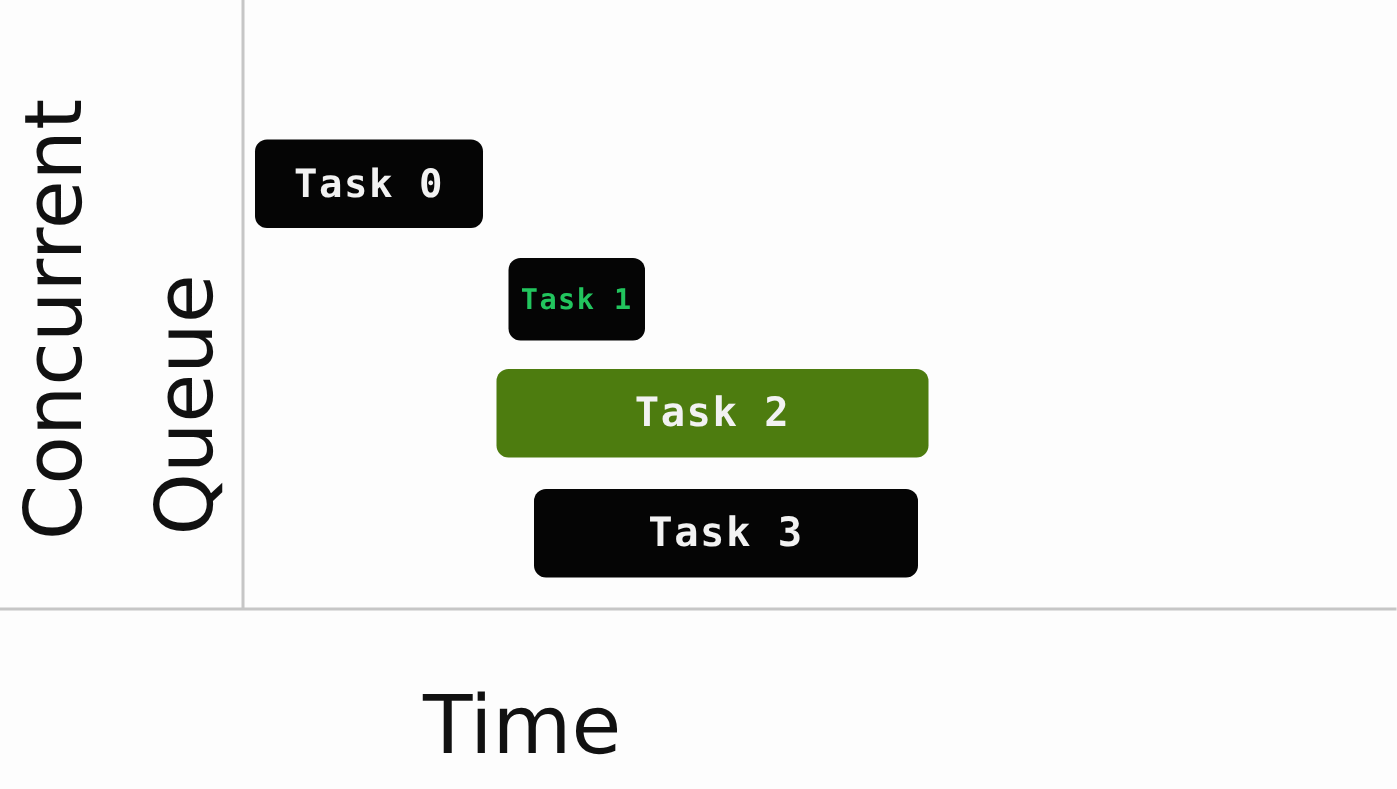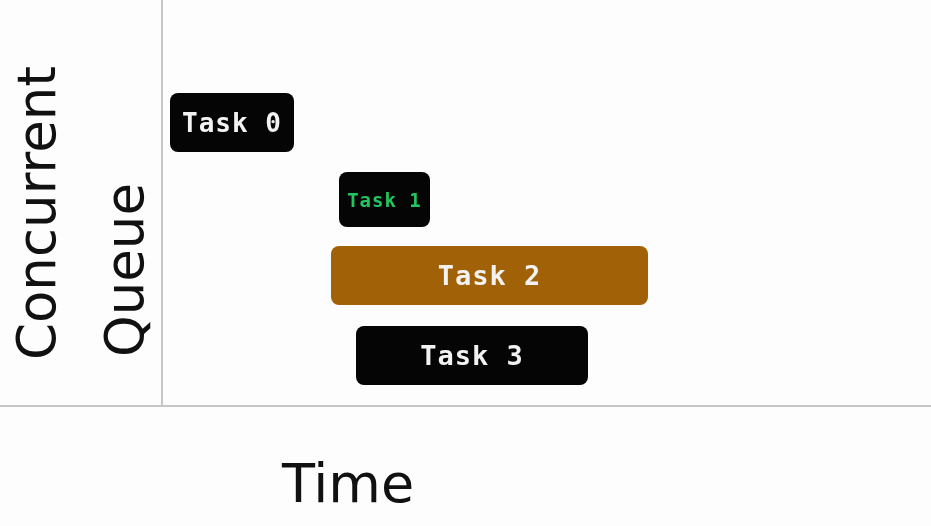--- a/index.html
+++ b/index.html
@@ -103,21 +103,21 @@
 
   <div class="axis-y" style="background: rgb(198, 198, 198);"></div>
   <div class="axis-x" style="background: rgb(198, 198, 198);"></div>
 
   <div class="ylabel-word ylabel-concurrent" style="color: rgb(17, 17, 17);">Concurrent</div>
 
   <div class="ylabel-word ylabel-queue" style="color: rgb(17, 17, 17);">Queue</div>
 
   <div class="xlabel" style="color: rgb(17, 17, 17);">Time</div>
 
-  <div class="task-bar" id="bar-0" style="left: 170px; top: 93px; width: 124px; height: 59px; font-size: 26px; background: rgb(5, 5, 5); color: rgb(242, 242, 242);">Task 0</div>
+  <div class="task-bar" id="bar-0" style="left: 170px; top: 93px; width: 152px; height: 59px; font-size: 26px; background: rgb(5, 5, 5); color: rgb(242, 242, 242);">Task 0</div>
 
   <div class="task-bar" id="bar-1" style="left: 339px; top: 172px; width: 91px; height: 55px; font-size: 19px; background: rgb(5, 5, 5); color: #22c55e;">Task 1</div>
 
-  <div class="task-bar" id="bar-2" style="left: 331px; top: 246px; width: 317px; height: 59px; font-size: 27px; background: #a16207; color: rgb(242, 242, 242);">Task 2</div>
+  <div class="task-bar" id="bar-2" style="left: 331px; top: 246px; width: 288px; height: 59px; font-size: 27px; background: #4d7c0f; color: rgb(242, 242, 242);">Task 2</div>
 
-  <div class="task-bar" id="bar-3" style="left: 356px; top: 326px; width: 232px; height: 59px; font-size: 27px; background: rgb(5, 5, 5); color: rgb(242, 242, 242);">Task 3</div>
+  <div class="task-bar" id="bar-3" style="left: 356px; top: 326px; width: 256px; height: 59px; font-size: 27px; background: rgb(5, 5, 5); color: rgb(242, 242, 242);">Task 3</div>
 
 </div>
 
 </body></html>

